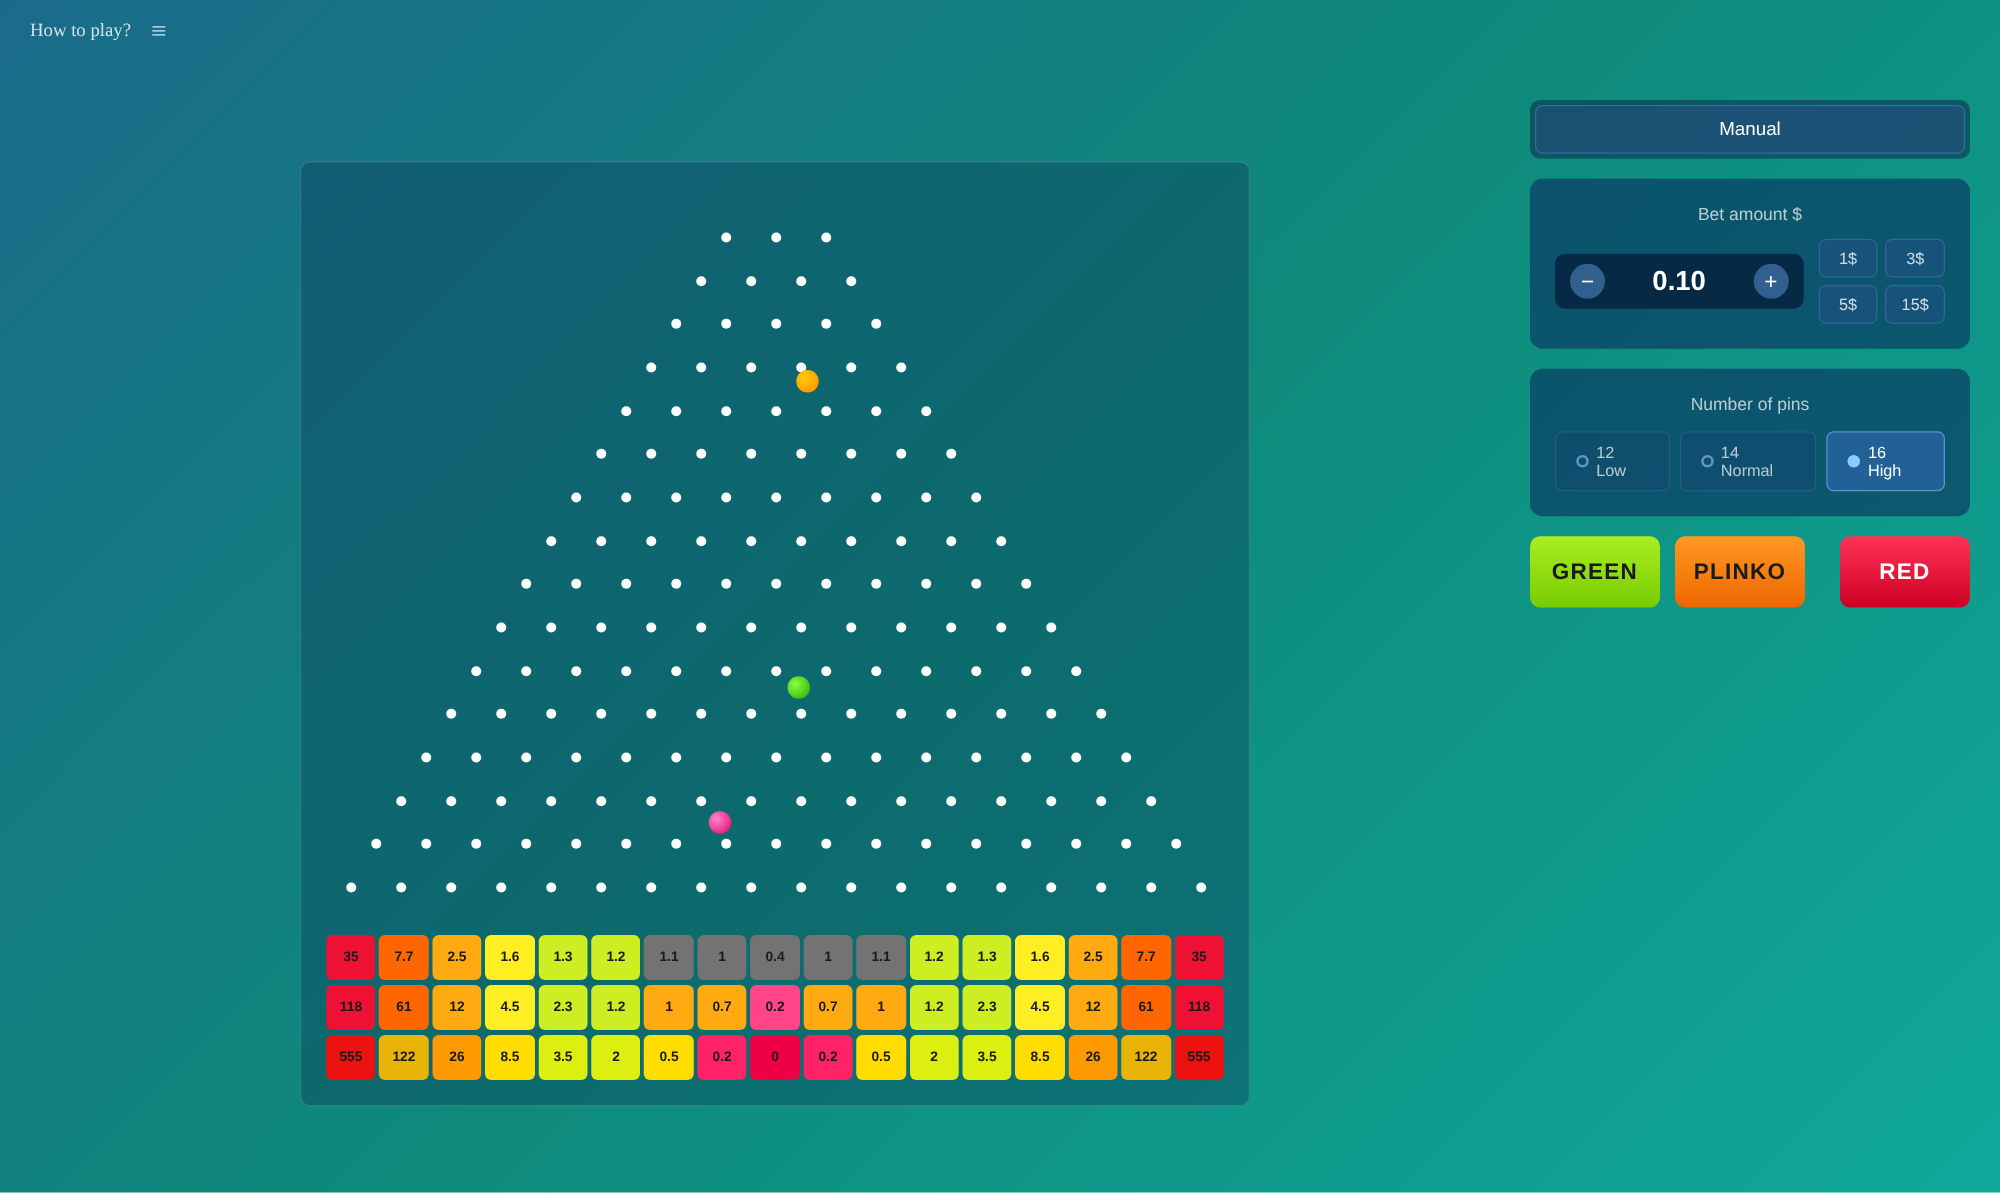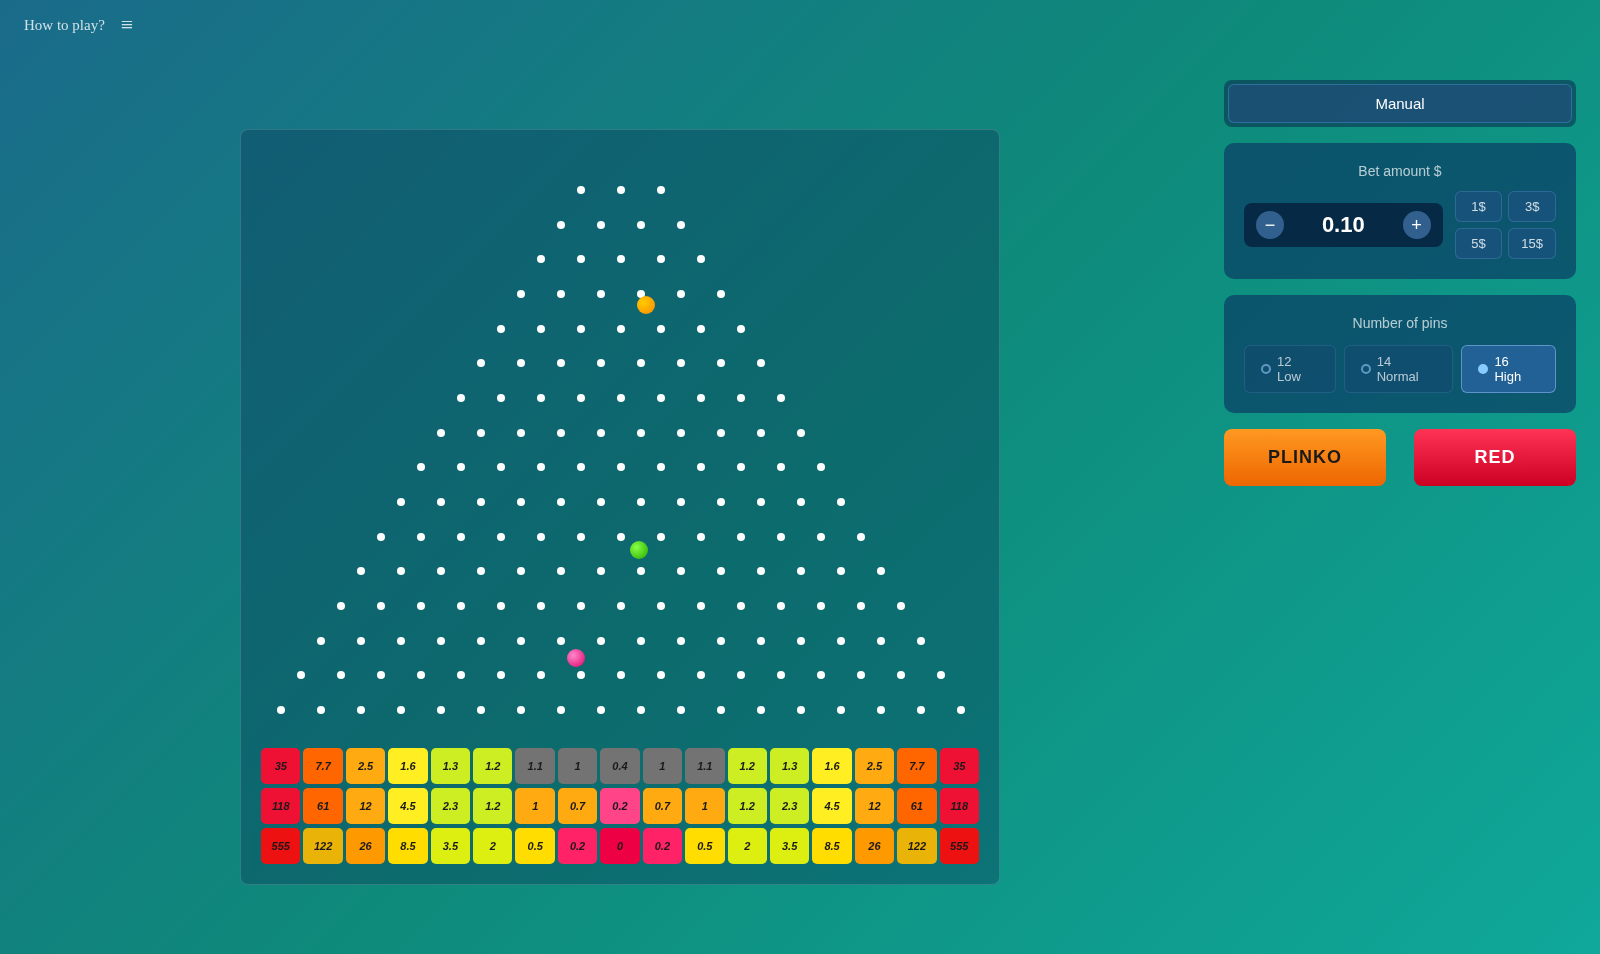--- a/index.html
+++ b/index.html
@@ -130,21 +130,20 @@
     .ball-orange { background: radial-gradient(circle at 35% 35%, #ffcc00, #ff8800); }
     .ball-green { background: radial-gradient(circle at 35% 35%, #88ff44, #22aa00); }
     .ball-pink { background: radial-gradient(circle at 35% 35%, #ff88cc, #dd0066); }
 
     
     .score-rows {
       margin-top: 8px;
       display: flex;
       flex-direction: column;
       gap: 4px;
-      font-style: italic;
     }
     .score-row {
       display: flex;
       gap: 3px;
       justify-content: center;
     }
     .score-cell {
       width: 41px;
       height: 36px;
       border-radius: 5px;
@@ -621,18 +620,19 @@
           <span>14 Normal</span>
         </div>
         <div class="pin-option selected">
           <div class="radio-dot filled"></div>
           <span>16 High</span>
         </div>
       </div>
     </div>
 
     <div class="color-buttons">
+      <button class="color-btn btn-green">GREEN</button>
       <button class="color-btn btn-yellow">PLINKO</button>
       <button class="color-btn btn-red">RED</button>
     </div>
 
   </div>
 </div>
 
 </body></html>

